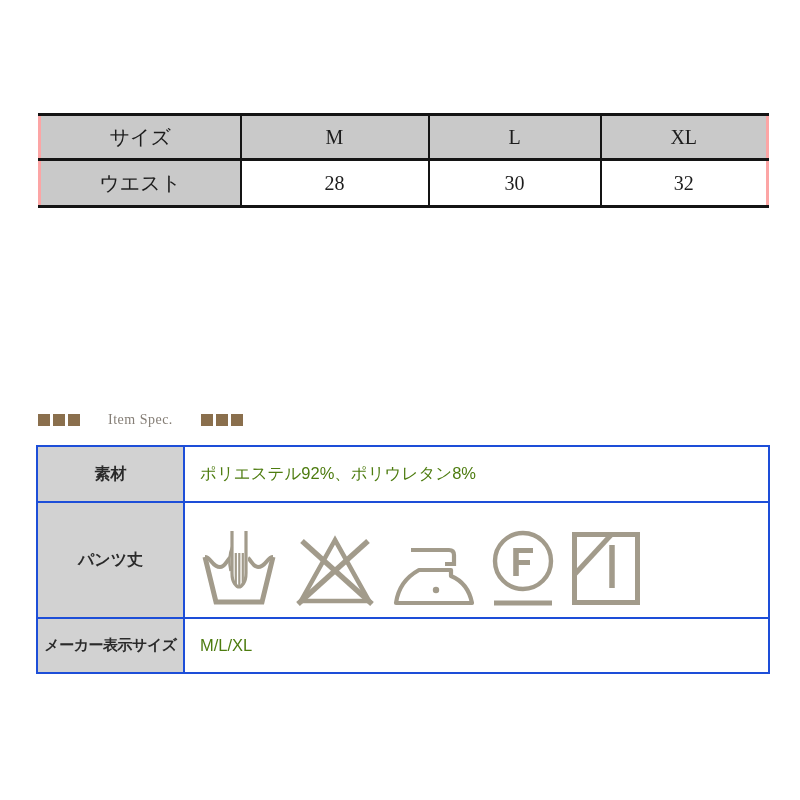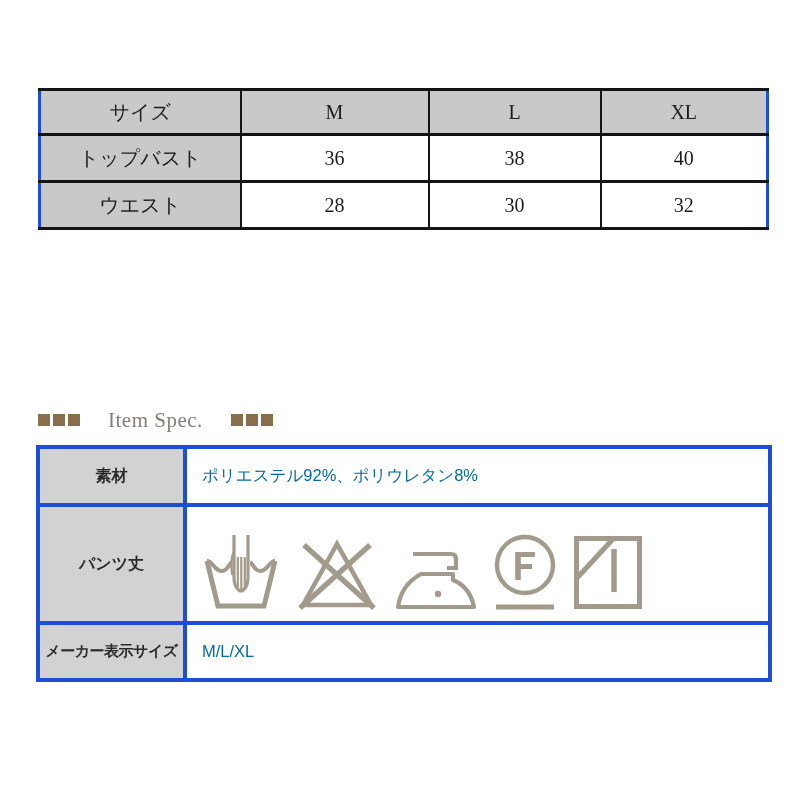--- a/index.html
+++ b/index.html
@@ -26,73 +26,67 @@
 
   
   .item-spec-header {
     position:absolute; left:38px; top:407px;
     display:flex; align-items:center; height:26px;
   }
   .squares { display:flex; gap:3px; }
   .square { width:12px; height:12px; background:#8a6f4d; }
   .item-spec-title {
     margin:0 28px; font-family:"Liberation Serif","DejaVu Serif",serif;
-    font-size:21px; color:#857e76; letter-spacing:0.5px; line-height:1;
+    font-size:14px; color:#857e76; letter-spacing:0.5px; line-height:1;
   }
 
   
   table.spec-table {
     position:absolute; left:36px; top:445px; width:732px;
     border-collapse:collapse; table-layout:fixed;
   }
-  table.spec-table td { border:4px solid #1d4ed8; vertical-align:middle; }
+  table.spec-table td { border:2px solid #1d4ed8; vertical-align:middle; }
   table.spec-table td.lbl {
     background:#d2d2d2; text-align:center; font-weight:bold;
     font-size:16px; color:#2a2a2a; padding:0 2px; white-space:nowrap; overflow:hidden;
   }
   table.spec-table td.lbl.long { font-size:15px; letter-spacing:-0.5px; }
   table.spec-table td.val {
     background:#ffffff; text-align:left; padding-left:15px;
-    font-size:16.5px; color:#0369a1; white-space:nowrap; overflow:hidden;
+    font-size:16.5px; color:#4d7c0f; white-space:nowrap; overflow:hidden;
   }
   tr.r-material td { height:52px; }
   tr.r-care td { height:112px; }
   tr.r-country td { height:53px; }
   tr.r-makersize td { height:51px; }
 
   .care-icons {
     display:flex; align-items:flex-end; gap:17px;
     padding:0 0 6px 1px; height:100px;
   }
   .care-icons svg { display:block; }
 </style>
 </head>
 <body>
 
 <div class="page">
 
-  <table class="size-table" style="border:3px solid #1d4ed8;">
+  <table class="size-table" style="border:3px solid #fca5a5;margin-top:25px;">
     <colgroup>
         <col style="width:201px">
         <col style="width:188px">
         <col style="width:172px">
         <col style="width:167px">
       </colgroup>
     <tbody>
       <tr class="hdr">
         <td>サイズ</td>
         <td>M</td>
         <td>L</td>
         <td>XL</td>
-      </tr>
-      <tr class="row">
-        <td class="lbl">トップバスト</td>
-        <td>36</td>
-        <td>38</td>
-        <td>40</td>
       </tr>
       <tr class="row">
         <td class="lbl">ウエスト</td>
         <td>28</td>
         <td>30</td>
         <td>32</td>
       </tr>
     </tbody>
   </table>
 

